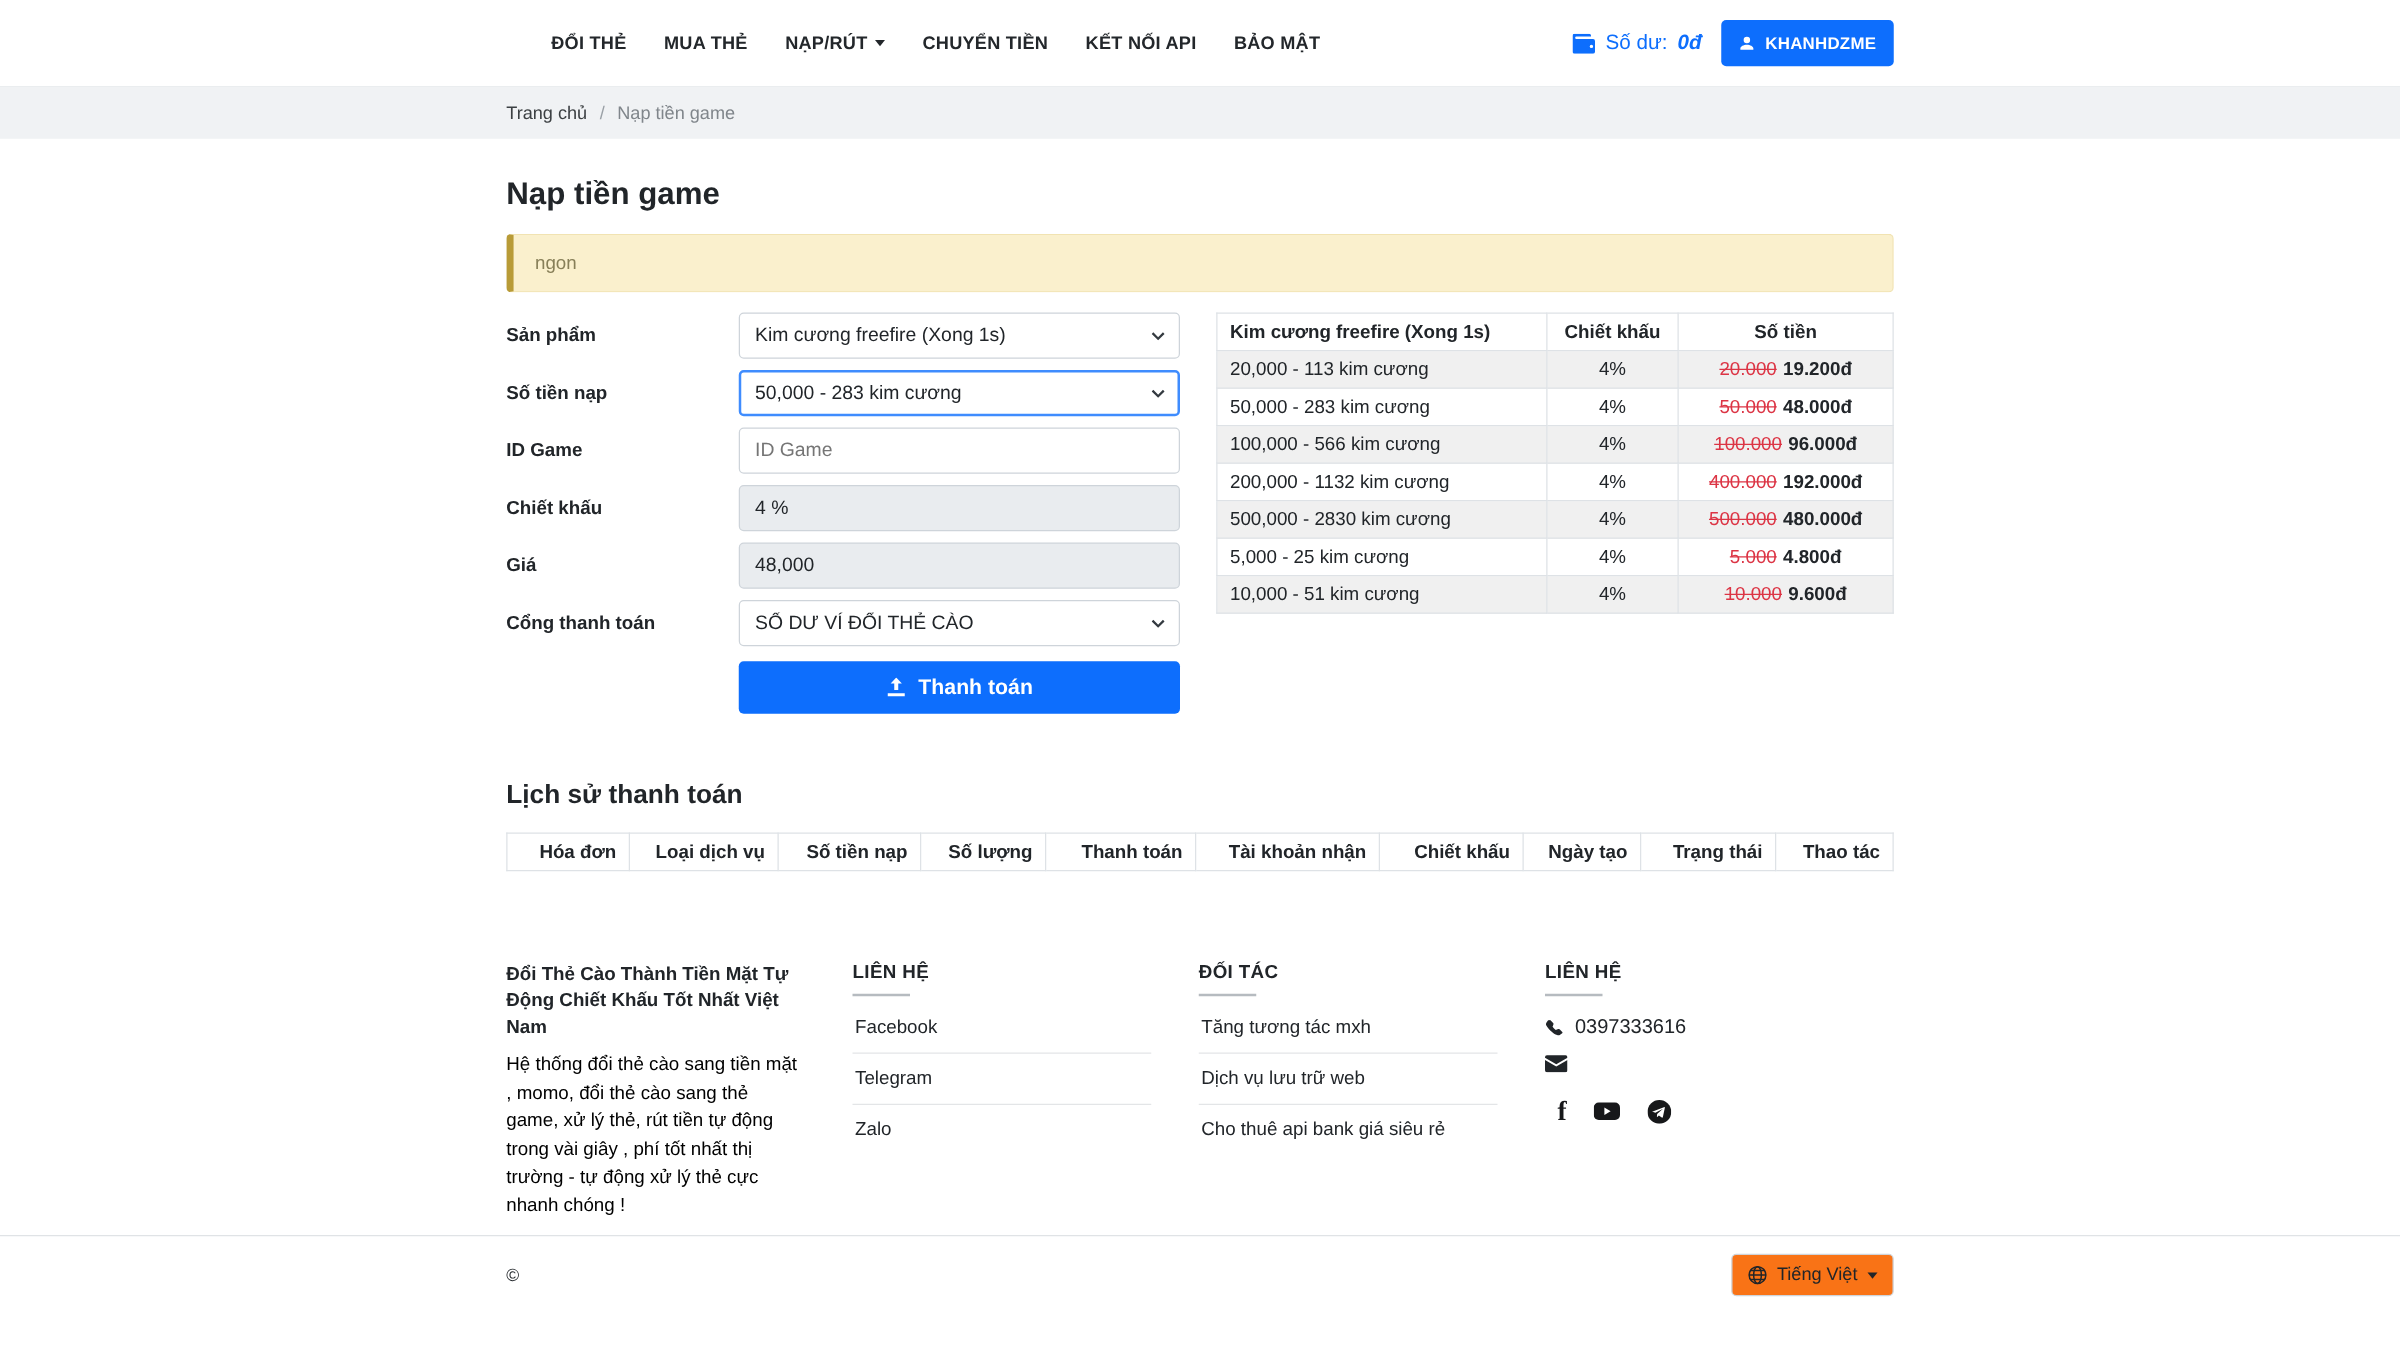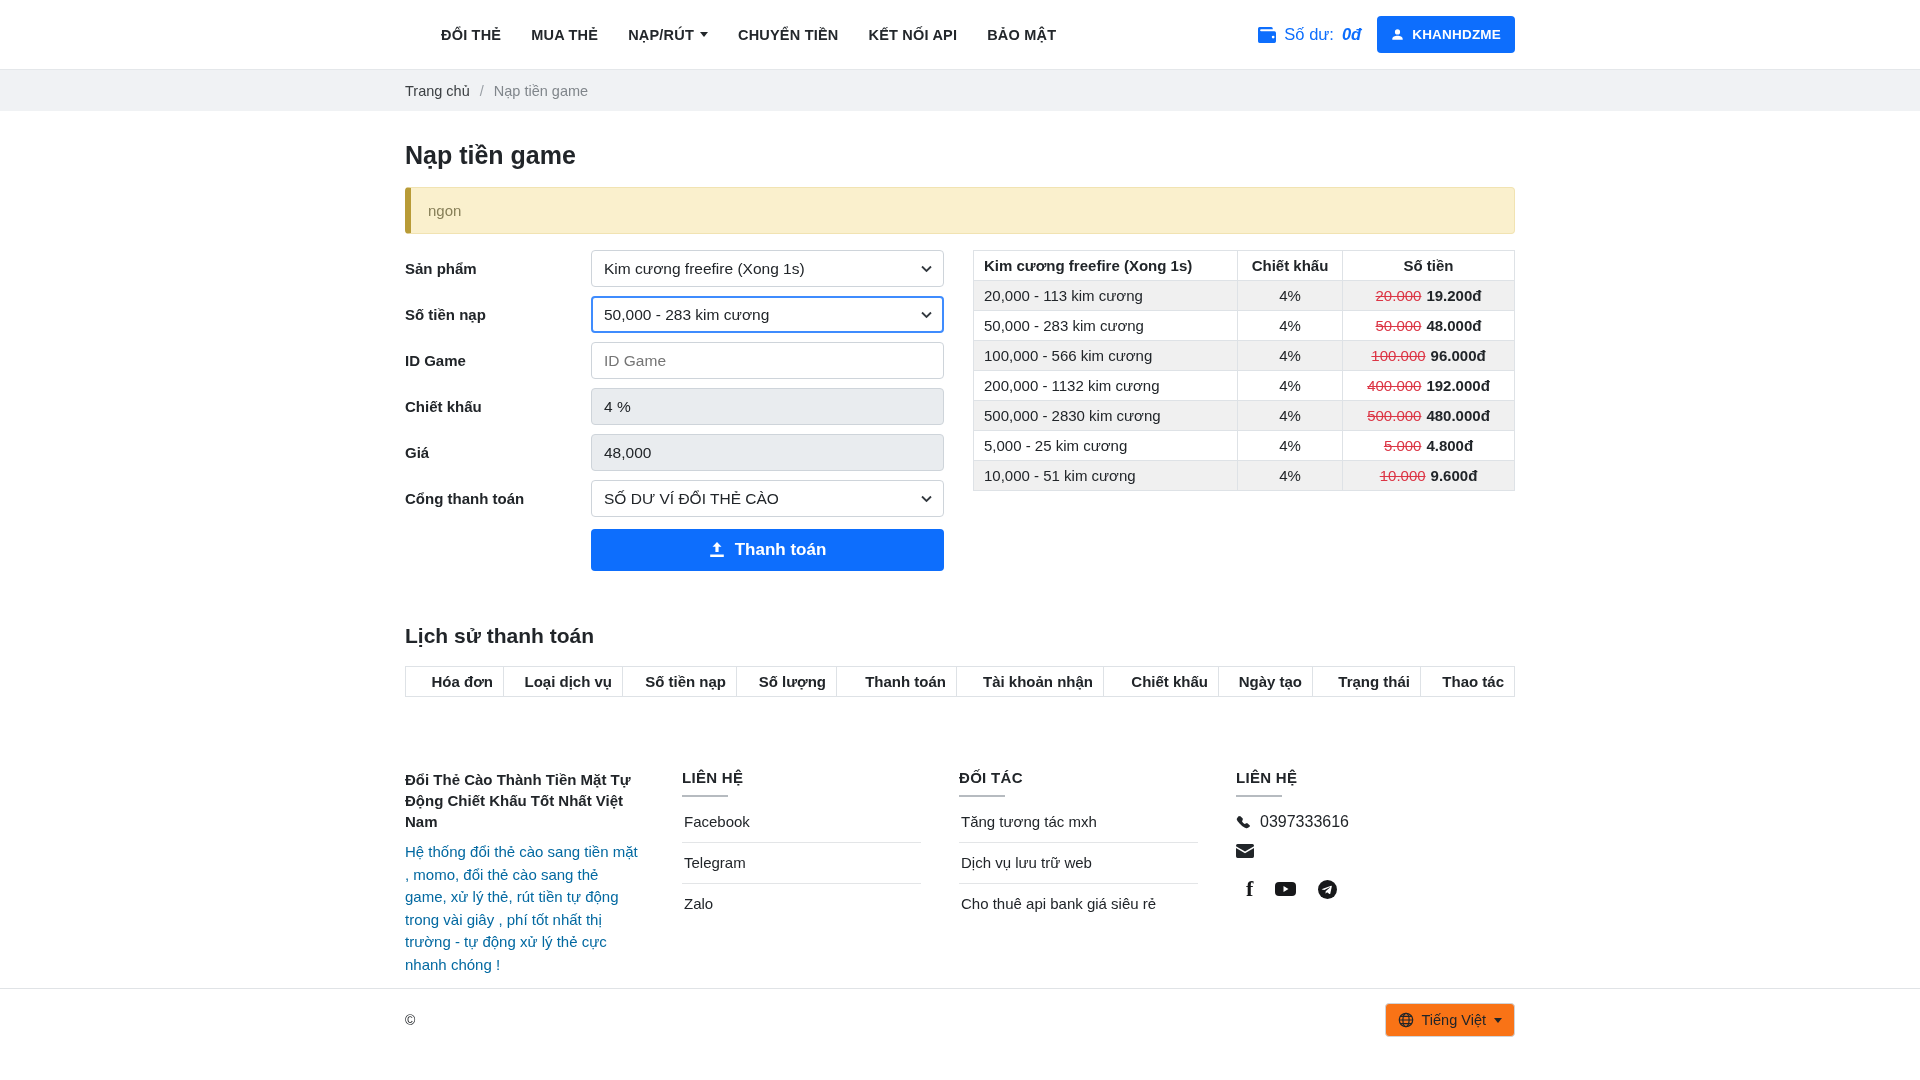--- a/index.html
+++ b/index.html
@@ -76,21 +76,21 @@
     padding:6px 10px;height:30px;}
   .hc0{width:98px}.hc1{width:119px}.hc2{width:114px}.hc3{width:100px}.hc4{width:120px}
   .hc5{width:147px}.hc6{width:115px}.hc7{width:94px}.hc8{width:108px}.hc9{width:94px}
 
   
   footer{margin-top:72px;}
   .footer-cols{display:flex;}
   .f-col{width:277px;flex:none;padding-right:38px;}
   .f-col:last-child{padding-right:0;}
   .footer-title{font-size:15px;font-weight:700;line-height:1.4;}
-  .footer-desc{font-size:15px;color:#0369a1;line-height:1.5;margin-top:9px;}
+  .footer-desc{font-size:15px;color:#000000;line-height:1.5;margin-top:9px;}
   .f-heading{font-size:15px;font-weight:700;letter-spacing:.3px;}
   .f-heading::after{content:"";display:block;width:46px;height:2px;background:#b6bbc0;margin-top:9px;}
   .f-links{margin-top:5px;}
   .f-link{display:block;padding:11px 2px 12px;border-bottom:1px solid #e3e5e7;font-size:15px;
     color:#212529;cursor:pointer;}
   .f-link:last-child{border-bottom:none;}
   .phone-row{display:flex;align-items:center;gap:9px;font-size:16px;margin-top:16px;cursor:pointer;}
   .email-row{margin-top:13px;cursor:pointer;line-height:0;}
   .social-row{display:flex;align-items:center;gap:22px;margin-top:20px;padding-left:10px;}
   .social-icon{cursor:pointer;line-height:0;color:#17181a;}

